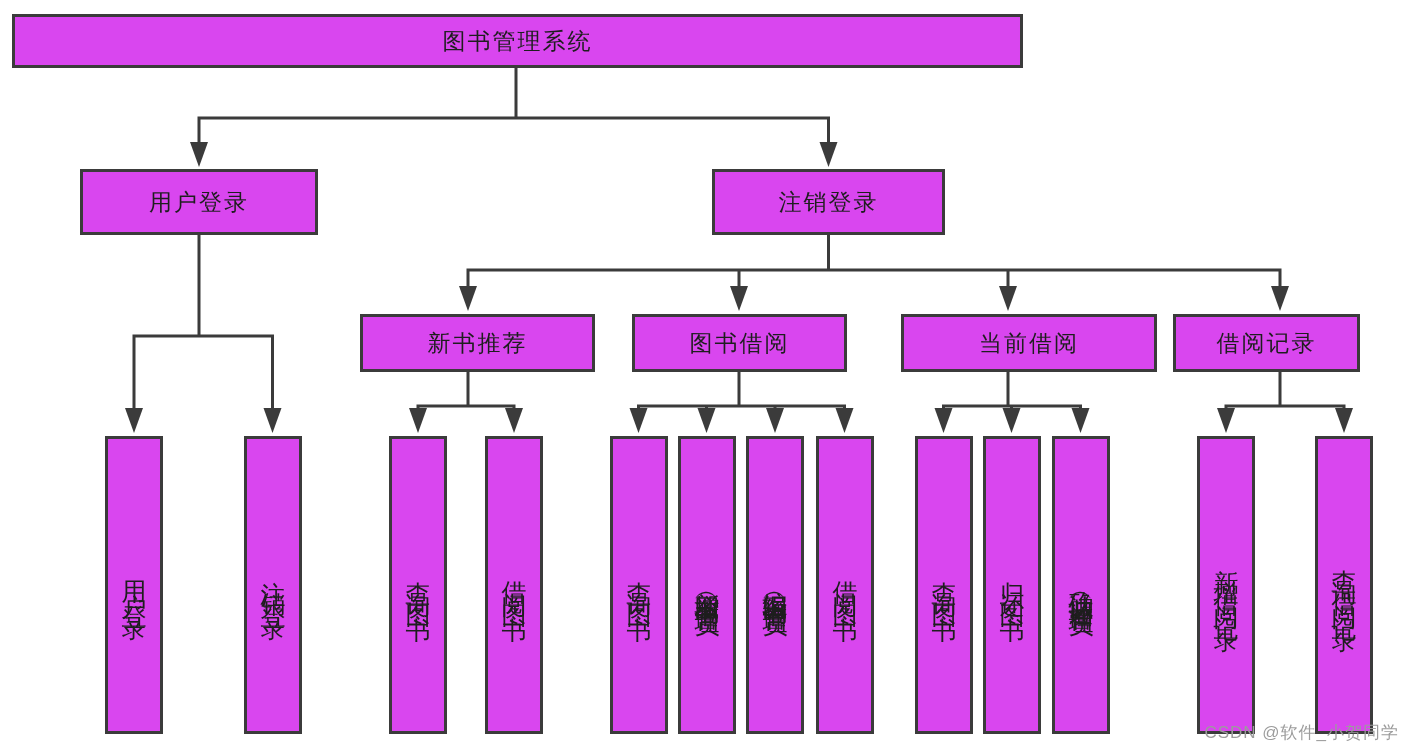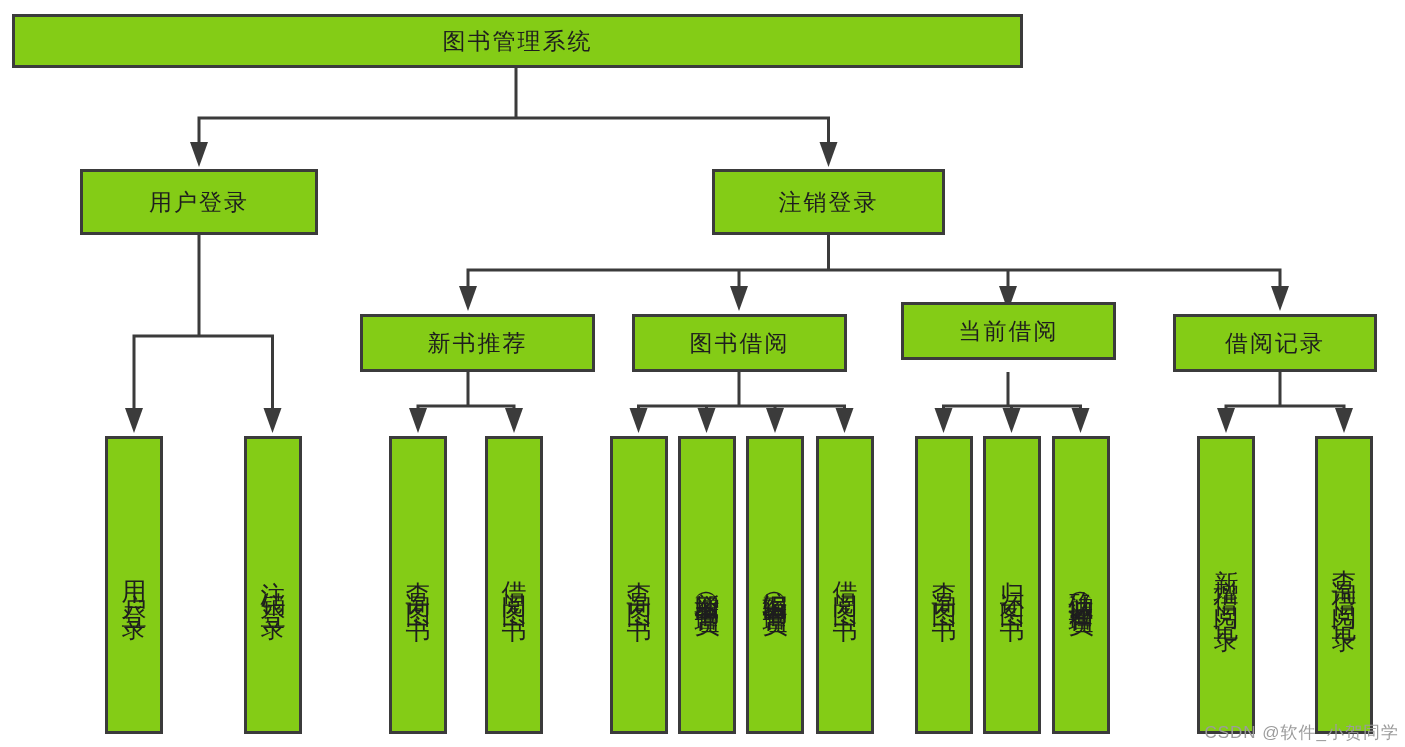--- a/index.html
+++ b/index.html
@@ -9,21 +9,21 @@
     background:#ffffff;
     font-family:"Liberation Sans","DejaVu Sans",sans-serif;
     overflow:hidden;
   }
   #conn{position:absolute;left:0;top:0;}
   .conn-path{stroke:#3b3b3b;stroke-width:3;fill:none;}
   .arrowhead{fill:#3b3b3b;stroke:none;}
   .node{
     position:absolute;
     box-sizing:border-box;
-    background:#84cc16;
+    background:#d946ef;
     border:3px solid #3b3b3b;
     display:flex;align-items:center;justify-content:center;
     color:#1e1e1e;
   }
   .h-label{
     font-size:23px;letter-spacing:2px;line-height:1;
     white-space:nowrap;color:#1e1e1e;
   }
   .v-label{
     writing-mode:vertical-rl;text-orientation:mixed;
@@ -81,24 +81,24 @@
   <div class="node" style="left:712px;top:169px;width:233px;height:66px">
     <span class="h-label">注销登录</span>
   </div>
 
   <div class="node" style="left:360px;top:314px;width:235px;height:58px">
     <span class="h-label">新书推荐</span>
   </div>
   <div class="node" style="left:632px;top:314px;width:215px;height:58px">
     <span class="h-label">图书借阅</span>
   </div>
-  <div class="node" style="left:901px;top:302px;width:215px;height:58px">
+  <div class="node" style="left:901px;top:314px;width:256px;height:58px">
     <span class="h-label">当前借阅</span>
   </div>
-  <div class="node" style="left:1173px;top:314px;width:204px;height:58px">
+  <div class="node" style="left:1173px;top:314px;width:187px;height:58px">
     <span class="h-label">借阅记录</span>
   </div>
 
   <div class="node" style="left:105px;top:436px;width:58px;height:298px">
     <span class="v-label">用户登录</span>
   </div>
   <div class="node" style="left:244px;top:436px;width:58px;height:298px">
     <span class="v-label">注销登录</span>
   </div>
 

